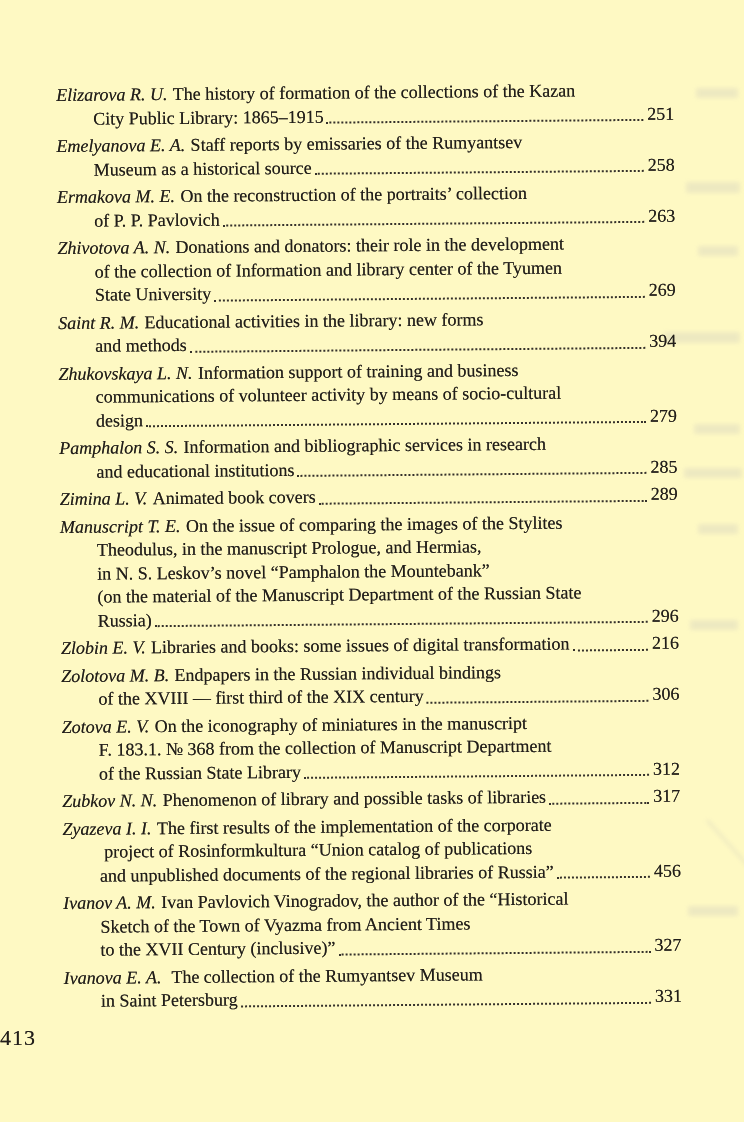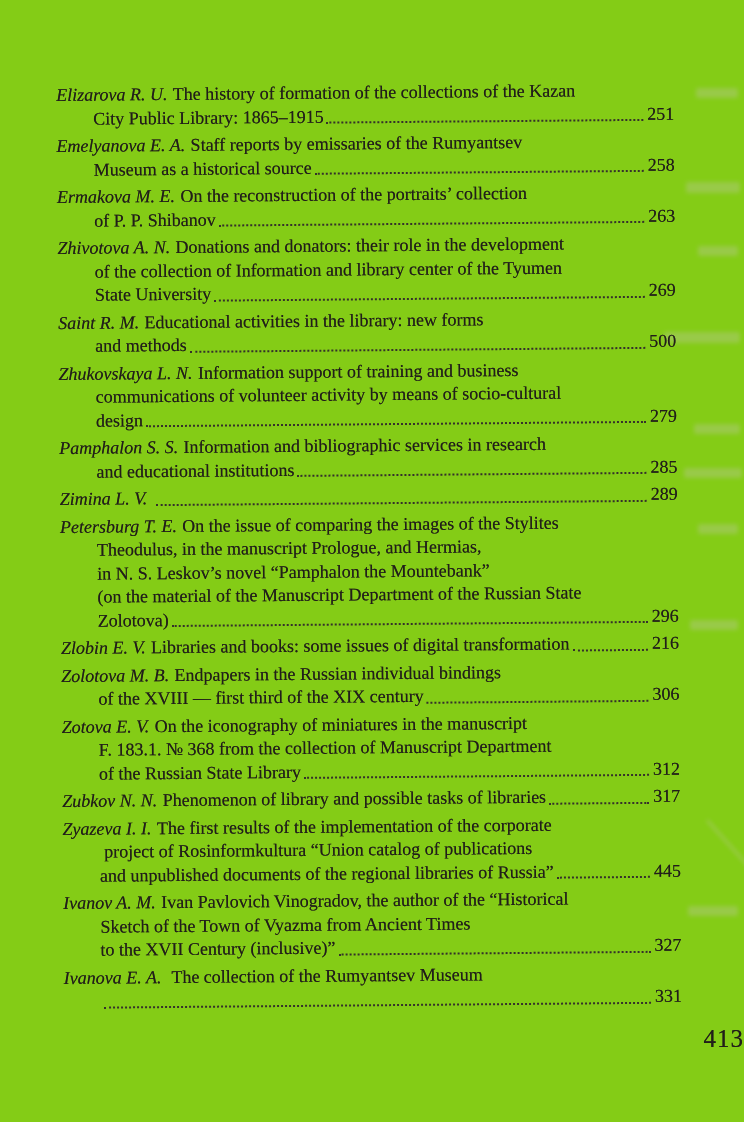--- a/index.html
+++ b/index.html
@@ -3,21 +3,21 @@
 <meta charset="utf-8">
 <style>
   html, body {
     margin: 0; padding: 0;
     width: 744px; height: 1122px;
     background: #ffffff;
   }
   .page {
     position: relative;
     width: 744px; height: 1122px;
-    background: #84cc16;
+    background: #fef9c3;
     overflow: hidden;
     font-family: "Liberation Serif", "DejaVu Serif", serif;
     color: #211e1a;
   }
   .toc {
     position: absolute;
     left: 56px; top: 84px;
     width: 618px;
     transform: rotate(-0.5deg);
     transform-origin: 0 0;
@@ -36,22 +36,22 @@
     align-self: flex-end;
     height: 0;
     border-bottom: 2px dotted #35312b;
     margin: 0 4px 5px 3px;
   }
   .pageno { flex: 0 0 auto; text-align: center; }
   .footer {
     position: absolute;
     top: 1025px; left: 0;
     width: 744px;
-    text-align: right;
-    font-size: 25px;
+    text-align: left;
+    font-size: 22px;
     letter-spacing: 1px;
     text-shadow: 0 0 0.5px rgba(33,30,26,0.75);
   }
   
   .ghost {
     position: absolute;
     background: #c9c6bc;
     opacity: 0.30;
     filter: blur(2.2px);
     border-radius: 2px;
@@ -100,21 +100,21 @@
           <span class="leader"></span>
           <span class="pageno">258</span>
         </div>
       </div>
       <div class="entry">
         <div class="line">
           <span class="author">Ermakova M. E.</span>
           <span class="text">On the reconstruction of the portraits’ collection</span>
         </div>
         <div class="line cont">
-          <span class="text">of P. P. Shibanov</span>
+          <span class="text">of P. P. Pavlovich</span>
           <span class="leader"></span>
           <span class="pageno">263</span>
         </div>
       </div>
       <div class="entry">
         <div class="line">
           <span class="author">Zhivotova A. N.</span>
           <span class="text">Donations and donators: their role in the development</span>
         </div>
         <div class="line cont">
@@ -127,21 +127,21 @@
         </div>
       </div>
       <div class="entry">
         <div class="line">
           <span class="author">Saint R. M.</span>
           <span class="text">Educational activities in the library: new forms</span>
         </div>
         <div class="line cont">
           <span class="text">and methods</span>
           <span class="leader"></span>
-          <span class="pageno">500</span>
+          <span class="pageno">394</span>
         </div>
       </div>
       <div class="entry">
         <div class="line">
           <span class="author">Zhukovskaya L. N.</span>
           <span class="text">Information support of training and business</span>
         </div>
         <div class="line cont">
           <span class="text">communications of volunteer activity by means of socio-cultural</span>
         </div>
@@ -158,40 +158,41 @@
         </div>
         <div class="line cont">
           <span class="text">and educational institutions</span>
           <span class="leader"></span>
           <span class="pageno">285</span>
         </div>
       </div>
       <div class="entry">
         <div class="line">
           <span class="author">Zimina L. V.</span>
+          <span class="text">Animated book covers</span>
           <span class="leader"></span>
           <span class="pageno">289</span>
         </div>
       </div>
       <div class="entry">
         <div class="line">
-          <span class="author">Petersburg T. E.</span>
+          <span class="author">Manuscript T. E.</span>
           <span class="text">On the issue of comparing the images of the Stylites</span>
         </div>
         <div class="line cont">
           <span class="text">Theodulus, in the manuscript Prologue, and Hermias,</span>
         </div>
         <div class="line cont">
           <span class="text">in N. S. Leskov’s novel “Pamphalon the Mountebank”</span>
         </div>
         <div class="line cont">
           <span class="text">(on the material of the Manuscript Department of the Russian State</span>
         </div>
         <div class="line cont">
-          <span class="text">Zolotova)</span>
+          <span class="text">Russia)</span>
           <span class="leader"></span>
           <span class="pageno">296</span>
         </div>
       </div>
       <div class="entry">
         <div class="line">
           <span class="author">Zlobin E. V.</span>
           <span class="text">Libraries and books: some issues of digital transformation</span>
           <span class="leader"></span>
           <span class="pageno">216</span>
@@ -234,21 +235,21 @@
         <div class="line">
           <span class="author">Zyazeva I. I.</span>
           <span class="text">The first results of the implementation of the corporate</span>
         </div>
         <div class="line cont">
           <span class="text">&nbsp;project of Rosinformkultura “Union catalog of publications</span>
         </div>
         <div class="line cont">
           <span class="text">and unpublished documents of the regional libraries of Russia”</span>
           <span class="leader"></span>
-          <span class="pageno">445</span>
+          <span class="pageno">456</span>
         </div>
       </div>
       <div class="entry">
         <div class="line">
           <span class="author">Ivanov A. M.</span>
           <span class="text">Ivan Pavlovich Vinogradov, the author of the “Historical</span>
         </div>
         <div class="line cont">
           <span class="text">Sketch of the Town of Vyazma from Ancient Times</span>
         </div>
@@ -257,20 +258,21 @@
           <span class="leader"></span>
           <span class="pageno">327</span>
         </div>
       </div>
       <div class="entry">
         <div class="line">
           <span class="author">Ivanova E. A.</span>
           <span class="text">&nbsp;The collection of the Rumyantsev Museum</span>
         </div>
         <div class="line cont">
+          <span class="text">in Saint Petersburg</span>
           <span class="leader"></span>
           <span class="pageno">331</span>
         </div>
       </div>
     </div>
 
   <div class="footer">413</div>
 </div>
 
 </body></html>

